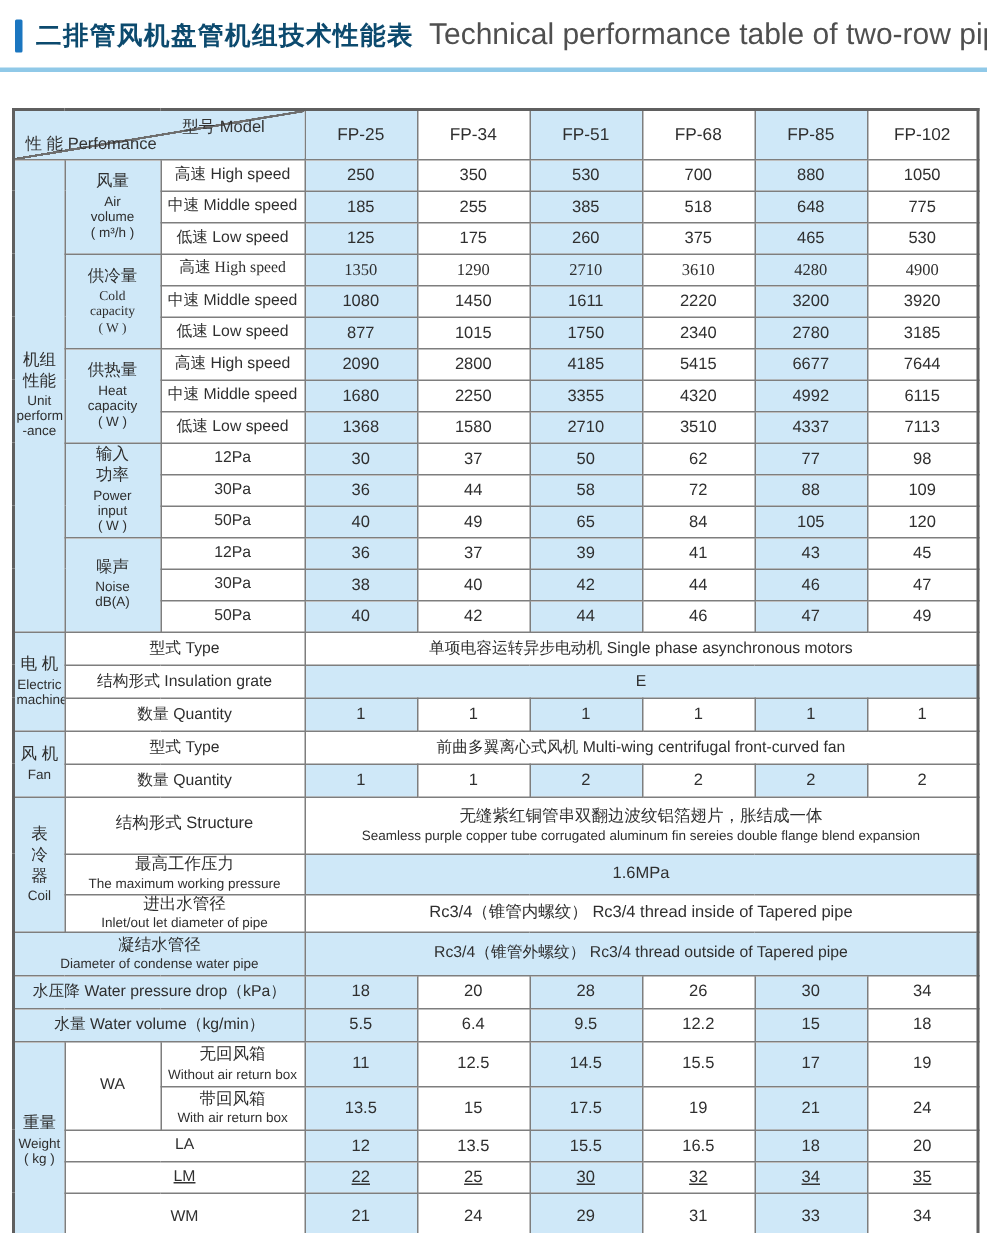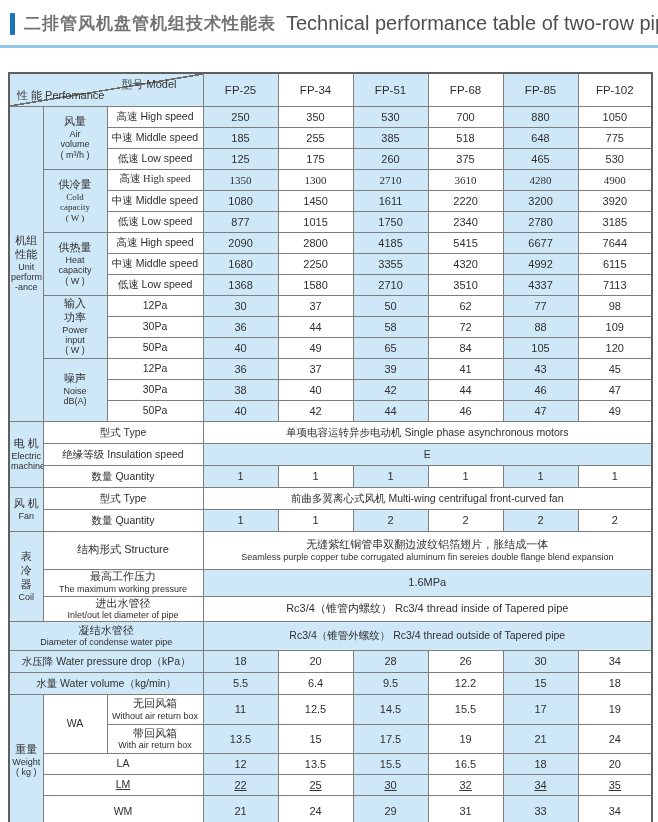--- a/index.html
+++ b/index.html
@@ -1,20 +1,20 @@
 <!DOCTYPE html>
 <html><head>
 <meta charset="utf-8">
 <style>
   html,body{margin:0;padding:0;background:#ffffff;}
   body{width:658px;height:822px;font-family:"Liberation Sans","DejaVu Sans",sans-serif;color:#333;}
   .page{padding:12px 8px 0 8px;}
   .titlebar{display:flex;align-items:center;padding-left:2px;}
   .bar{width:5px;height:22px;background:#1b76c0;border-radius:1px;flex:0 0 auto;}
-  .t-zh{font-size:17px;font-weight:bold;color:#737373;margin-left:9px;letter-spacing:1px;white-space:nowrap;}
+  .t-zh{font-size:17px;font-weight:bold;color:#0c4a6e;margin-left:9px;letter-spacing:1px;white-space:nowrap;}
   .t-en{font-size:20px;color:#4f4f4f;margin-left:10px;white-space:nowrap;}
   .divider{height:3px;background:#90c9e8;margin:10px -8px 0 -8px;}
   table{border-collapse:collapse;table-layout:fixed;width:643px;margin-top:24px;border:2px solid #5f5f5f;}
   td{border:1px solid #7e7e7e;text-align:center;vertical-align:middle;padding:0 1px;overflow:hidden;}
   .blue{background:#cfe8f8;}
   .zh{font-size:11px;color:#2f2f2f;white-space:pre-line;line-height:1.25;}
   .en{font-size:9px;color:#2f2f2f;white-space:pre-line;line-height:1.15;}
   .mix{font-size:10.5px;color:#2f2f2f;white-space:pre-line;line-height:1.2;}
   .num{font-size:11px;color:#2f2f2f;}
   .mdl{font-size:11.5px;color:#2f2f2f;}
@@ -160,21 +160,21 @@
 capacity
 ( W )</div>
           </td>
           <td>
             <div class="mix">高速 High speed</div>
           </td>
           <td class="blue">
             <div class="num">1350</div>
           </td>
           <td>
-            <div class="num">1300</div>
+            <div class="num">1290</div>
           </td>
           <td class="blue">
             <div class="num">2710</div>
           </td>
           <td>
             <div class="num">3610</div>
           </td>
           <td class="blue">
             <div class="num">4280</div>
           </td>
@@ -461,21 +461,21 @@
           </td>
           <td colspan="2">
             <div class="mix">型式 Type</div>
           </td>
           <td colspan="6">
             <div class="mix">单项电容运转异步电动机 Single phase asynchronous motors</div>
           </td>
         </tr>
         <tr style="height: 22px;">
           <td colspan="2">
-            <div class="mix">绝缘等级 Insulation speed</div>
+            <div class="mix">结构形式 Insulation grate</div>
           </td>
           <td colspan="6" class="blue">
             <div class="mix">E</div>
           </td>
         </tr>
         <tr style="height: 22px;">
           <td colspan="2">
             <div class="mix">数量 Quantity</div>
           </td>
           <td class="blue">

